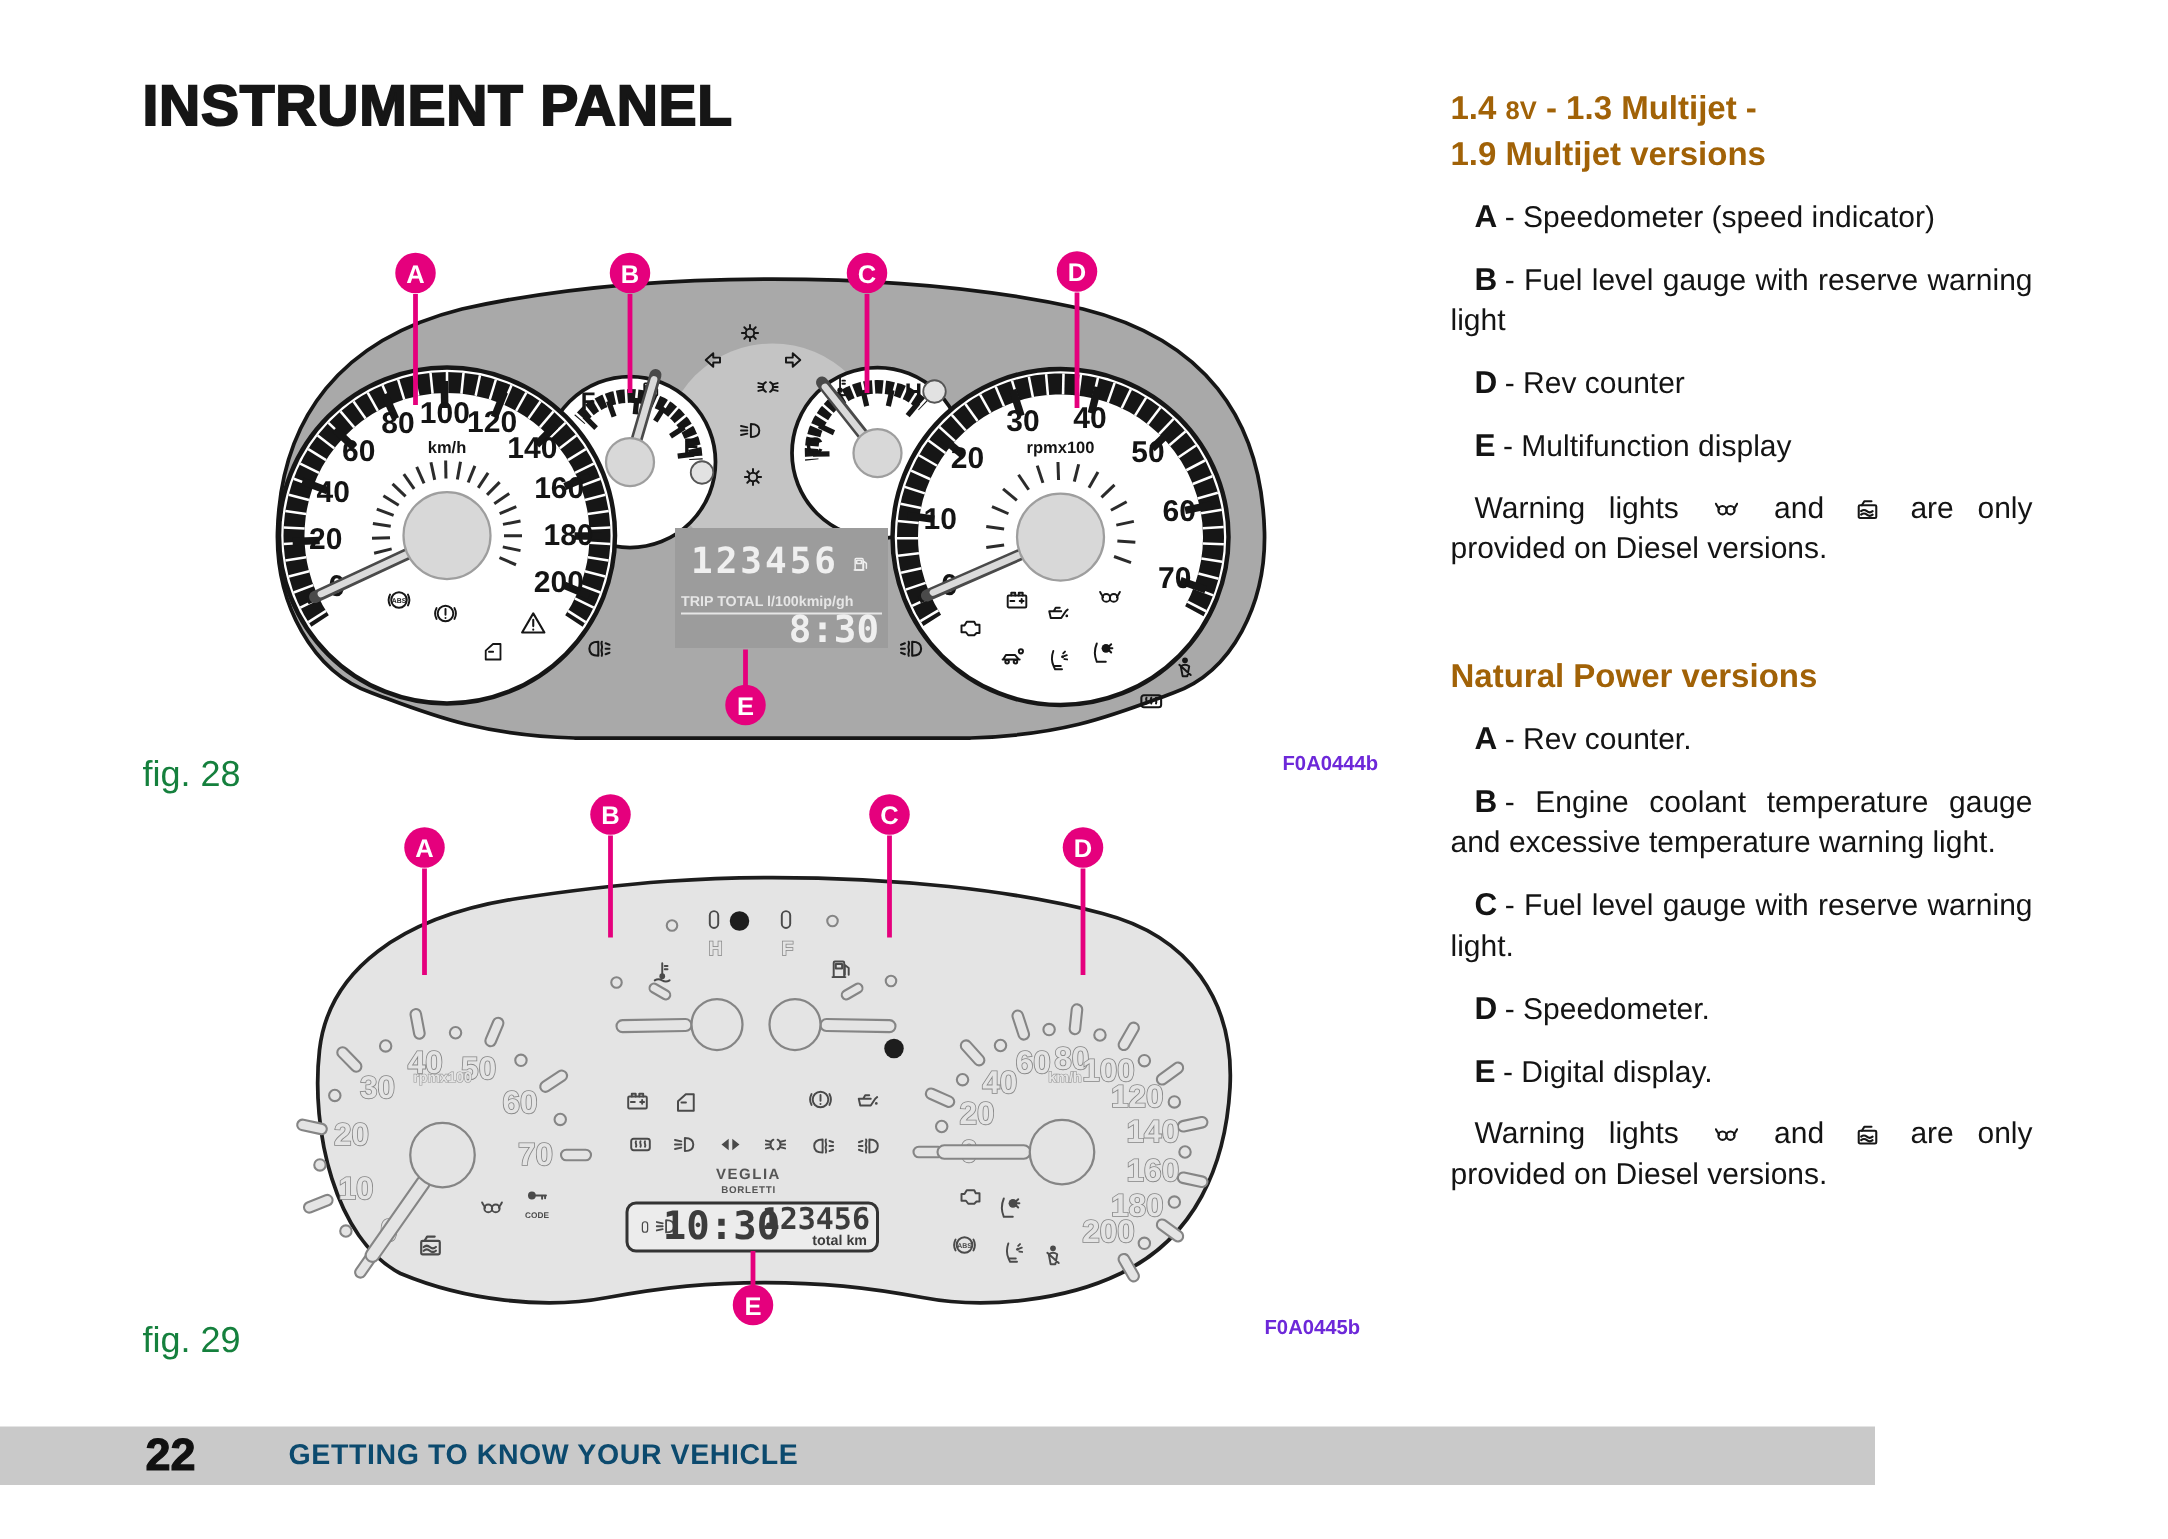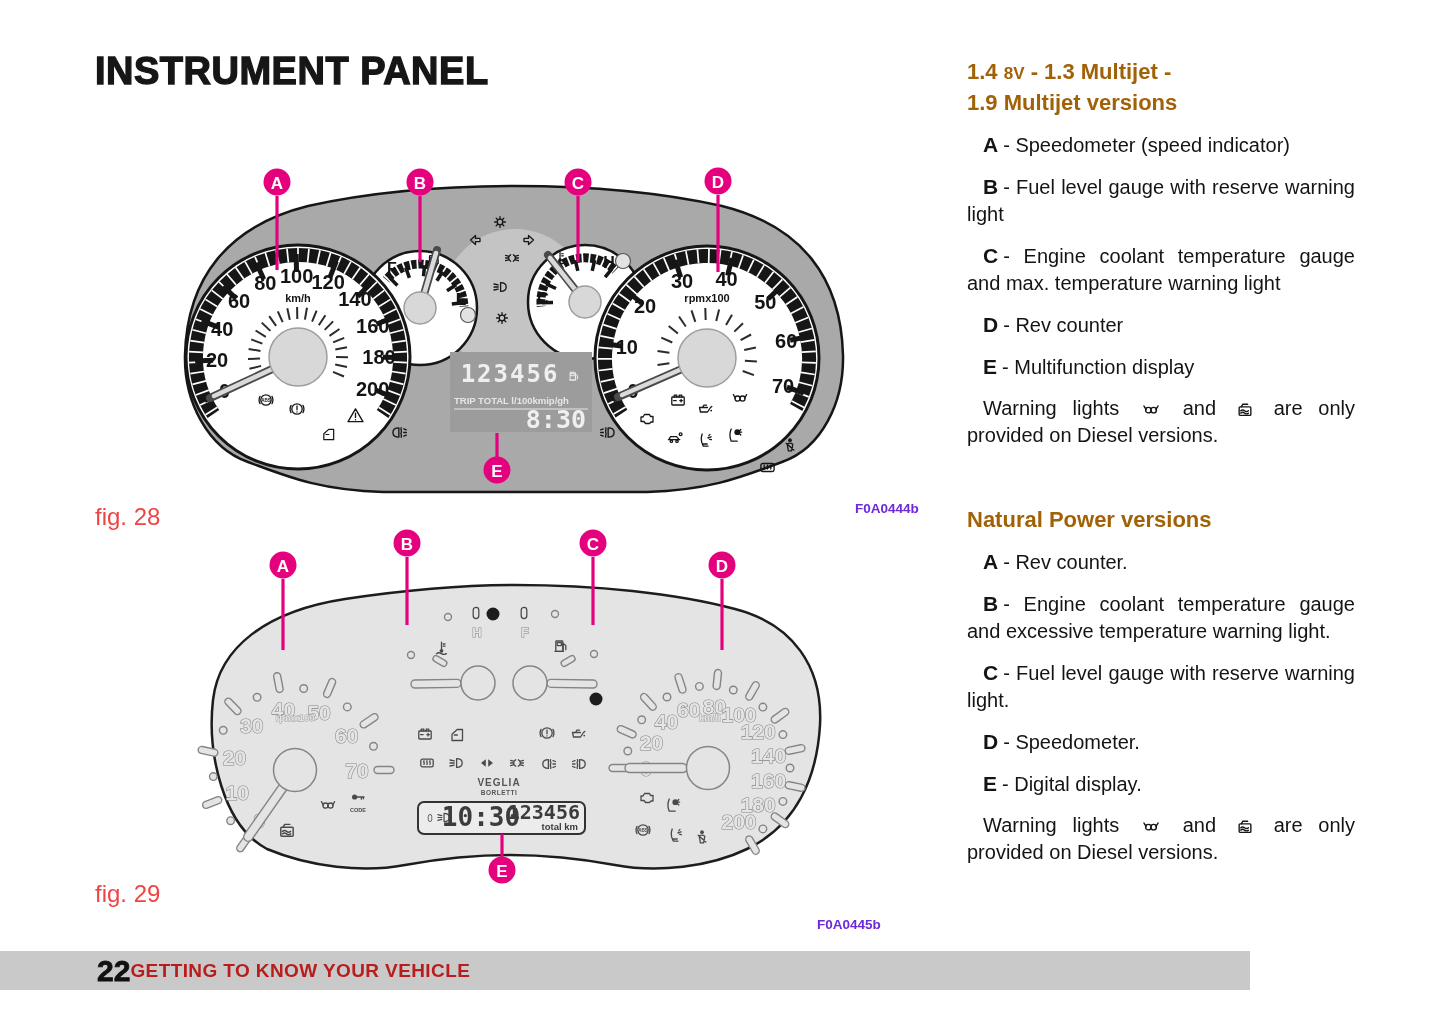--- a/index.html
+++ b/index.html
@@ -1,41 +1,41 @@
 <!DOCTYPE html>
 <html><head>
 <meta charset="utf-8">
 <style>
   html,body{margin:0;padding:0;background:#ffffff;}
   .page{position:relative;width:1445px;height:1026px;background:#fff;overflow:hidden;
         font-family:"Liberation Sans",sans-serif;color:#141414;}
   .title{position:absolute;left:95px;top:50px;font-size:38px;font-weight:bold;
          letter-spacing:.5px;-webkit-text-stroke:1.3px #161616;color:#161616;}
-  .fig-caption{position:absolute;font-size:24px;color:#ef4444;}
+  .fig-caption{position:absolute;font-size:24px;color:#15803d;}
   .cap28{left:95px;top:503px;} .cap29{left:95px;top:880px;}
   .fig-code{position:absolute;font-size:13.5px;font-weight:bold;color:#6d28d9;}
-  .code28{left:855px;top:501px;} .code29{left:817px;top:877px;margin-top:40px;}
+  .code28{left:855px;top:501px;} .code29{left:843px;top:877px;}
   .fig-wrap{position:absolute;}
   .f28{left:180px;top:150px;width:670px;height:355px;}
   .f29{left:175px;top:525px;width:680px;height:360px;}
 
   
   .right-col{position:absolute;left:967px;top:57px;width:388px;}
   .right-col h2{margin:0 0 14px;font-size:22px;line-height:29px;font-weight:bold;color:#a16207;}
   .h-small{font-size:17px;}
   .right-col p{margin:0 0 14px;font-size:20px;line-height:27px;text-align:justify;text-indent:16px;}
   .right-col .k{font-weight:bold;font-size:21px;margin-right:5px;}
   .sec2{display:block;margin-top:56px;}
   .wicon{color:#161616;vertical-align:-3px;margin:0 3px;}
 
   
   .footer{position:absolute;left:0;top:951px;width:1250px;height:39px;background:#c9c9c9;
           display:flex;align-items:center;}
   .pg{margin-left:97px;font-size:30px;font-weight:bold;-webkit-text-stroke:.8px #111;color:#111;}
-  .ft{font-size:19px;font-weight:bold;letter-spacing:.4px;color:#b91c1c;}
+  .ft{margin-left:62px;font-size:19px;font-weight:bold;letter-spacing:.4px;color:#0c4a6e;}
 
   
   .body28{fill:#a9a9a9;stroke:#161616;stroke-width:2.5;}
   .hump28{fill:#c4c4c4;}
   .gauge-face{fill:#fff;stroke:#161616;stroke-width:2.5;}
   .big{stroke-width:3;}
   .band28{fill:none;stroke:#161616;stroke-width:14;}
   .band28s{fill:none;stroke:#161616;stroke-width:9;}
   .tick-white{stroke:#fff;stroke-width:1.7;}
   .tick-major{stroke:#161616;stroke-width:5;}
@@ -691,21 +691,20 @@
   <div class="fig-code code29">F0A0445b</div>
 
   <div class="right-col">
     <section>
       <h2>
         <div><span>1.4</span> <span class="h-small">8V</span> <span>- 1.3 Multijet -</span></div>
         <div>1.9 Multijet versions</div>
       </h2>
       <p><span class="k">A</span><span>- Speedometer (speed indicator)</span></p>
       <p><span class="k">B</span><span>- Fuel level gauge with reserve warning light</span></p>
-      <p><span class="k">C</span><span>- Engine coolant temperature gauge and max. temperature warning light</span></p>
       <p><span class="k">D</span><span>- Rev counter</span></p>
       <p><span class="k">E</span><span>- Multifunction display</span></p>
       <p>
         <span>Warning lights</span>
         <svg class="wicon" viewBox="0 0 16 16" width="26" height="17">
             <use href="#sym-coil"></use>
           </svg>
         <span>and</span>
         <svg class="wicon" viewBox="0 0 16 16" width="20" height="17">
             <use href="#sym-waterfilter"></use>

